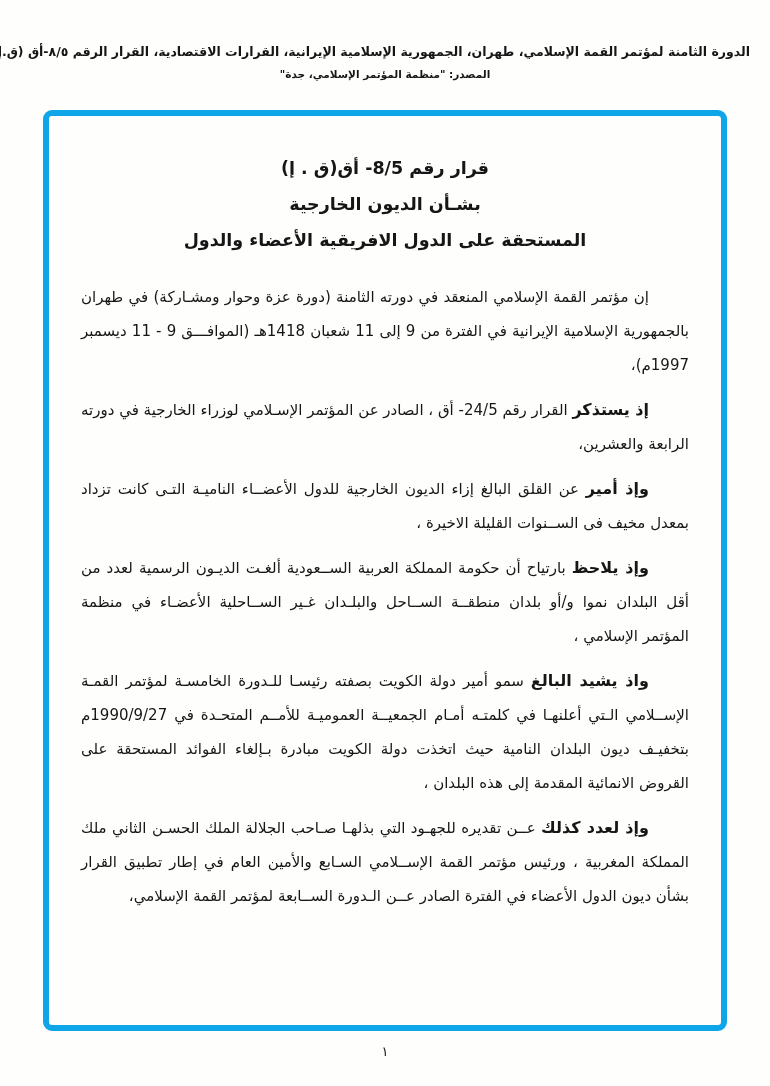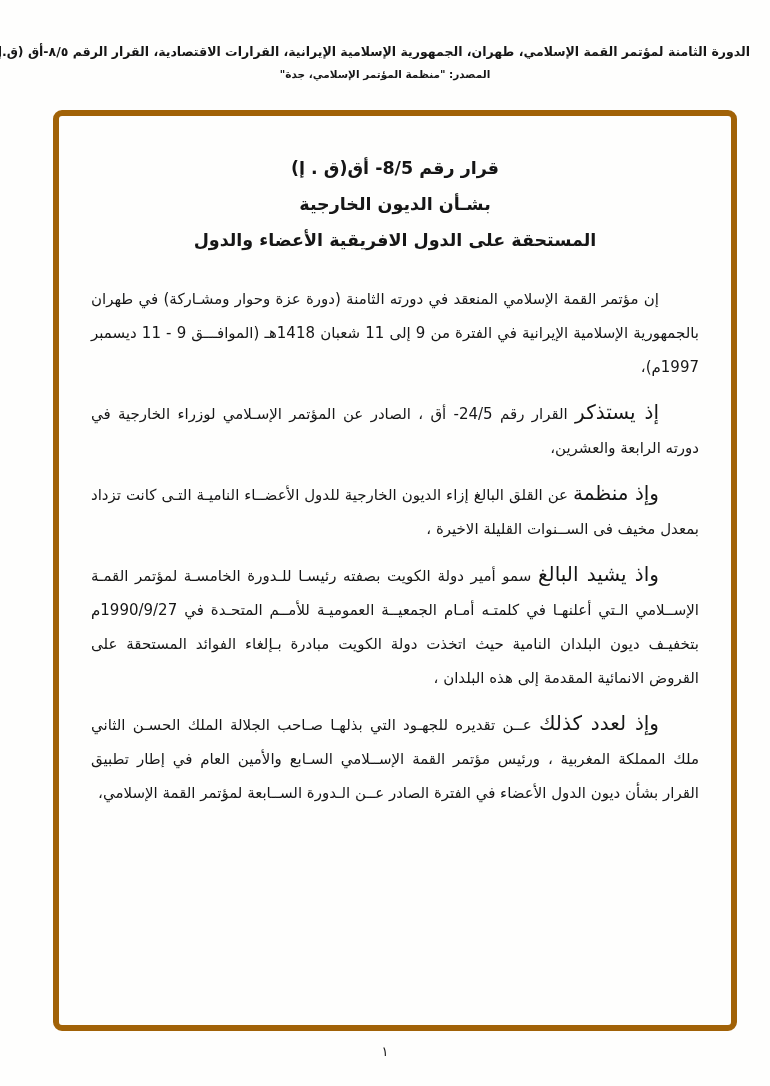--- a/index.html
+++ b/index.html
@@ -33,26 +33,26 @@
     white-space: nowrap;
   }
   .doc-header .source-line {
     margin-top: 9px;
     font-size: 10.5px;
     font-weight: 700;
   }
   
   .green-box {
     position: absolute;
-    left: 53px;
+    left: 43px;
     top: 110px;
     width: 684px;
     height: 921px;
     box-sizing: border-box;
-    border: 6px solid #a16207;
+    border: 6px solid #0ea5e9;
     border-radius: 9px;
     padding: 34px 32px 0 32px;
     direction: rtl;
     background: transparent;
   }
   .res-title {
     text-align: center;
     font-weight: 700;
     font-size: 17.5px;
     line-height: 36px;
@@ -61,22 +61,22 @@
     margin-top: 22px;
     font-size: 15px;
     line-height: 34px;
     text-align: justify;
   }
   .res-body p {
     margin: 0 0 11px 0;
     text-indent: 40px;
   }
   .res-body .lead {
-    font-weight: 400;
-    font-size: 20px;
+    font-weight: 700;
+    font-size: 16px;
   }
   
   .page-number {
     position: absolute;
     top: 1044px;
     left: 0;
     right: 0;
     text-align: center;
     font-size: 13px;
     font-weight: 400;
@@ -96,21 +96,22 @@
 
     <div class="res-title">
       <div>قرار رقم 8/5- أق(ق . إ)</div>
       <div>بشـأن الديون الخارجية</div>
       <div>المستحقة على الدول الافريقية الأعضاء والدول</div>
     </div>
 
     <div class="res-body">
       <p><span class="lead"></span> <span>إن مؤتمر القمة الإسلامي المنعقد في دورته الثامنة (دورة عزة  وحوار  ومشـاركة) في طهران بالجمهورية الإسلامية الإيرانية في الفترة من  9 إلى 11 شعبان 1418هـ (الموافـــق 9 - 11 ديسمبر 1997م)،</span></p>
       <p><span class="lead">إذ يستذكر</span> <span>القرار رقم 24/5- أق ، الصادر عن المؤتمر الإسـلامي لوزراء الخارجية في دورته الرابعة والعشرين،</span></p>
-      <p><span class="lead">وإذ منظمة</span> <span>عن القلق البالغ إزاء الديون الخارجية للدول الأعضــاء الناميـة التـى كانت تزداد بمعدل مخيف فى الســنوات القليلة الاخيرة ،</span></p>
+      <p><span class="lead">وإذ أمير</span> <span>عن القلق البالغ إزاء الديون الخارجية للدول الأعضــاء الناميـة التـى كانت تزداد بمعدل مخيف فى الســنوات القليلة الاخيرة ،</span></p>
+      <p><span class="lead">وإذ يلاحظ</span> <span>بارتياح أن حكومة المملكة العربية الســعودية ألغـت الديـون الرسمية لعدد من أقل البلدان نموا و/أو بلدان منطقــة  الســاحل والبلـدان غـير الســاحلية الأعضـاء في منظمة المؤتمر الإسلامي ،</span></p>
       <p><span class="lead">واذ يشيد البالغ</span> <span>سمو أمير دولة الكويت  بصفته رئيسـا للـدورة الخامسـة لمؤتمر القمـة الإســلامي الـتي أعلنهـا في كلمتـه أمـام الجمعيــة العموميـة للأمــم المتحـدة في 1990/9/27م بتخفيـف ديون البلدان النامية حيث اتخذت دولة الكويت مبادرة بـإلغاء  الفوائد المستحقة على القروض الانمائية المقدمة إلى هذه البلدان ،</span></p>
       <p><span class="lead">وإذ لعدد كذلك</span> <span>عــن تقديره للجهـود التي بذلهـا صـاحب الجلالة الملك الحسـن الثاني ملك المملكة المغربية ، ورئيس مؤتمر القمة الإســلامي السـابع والأمين العام في إطار تطبيق القرار بشأن ديون الدول الأعضاء في الفترة الصادر عــن الـدورة الســابعة لمؤتمر القمة الإسلامي،</span></p>
     </div>
 
   </div>
 
   <div class="page-number">١</div>
 
 </div>
 

